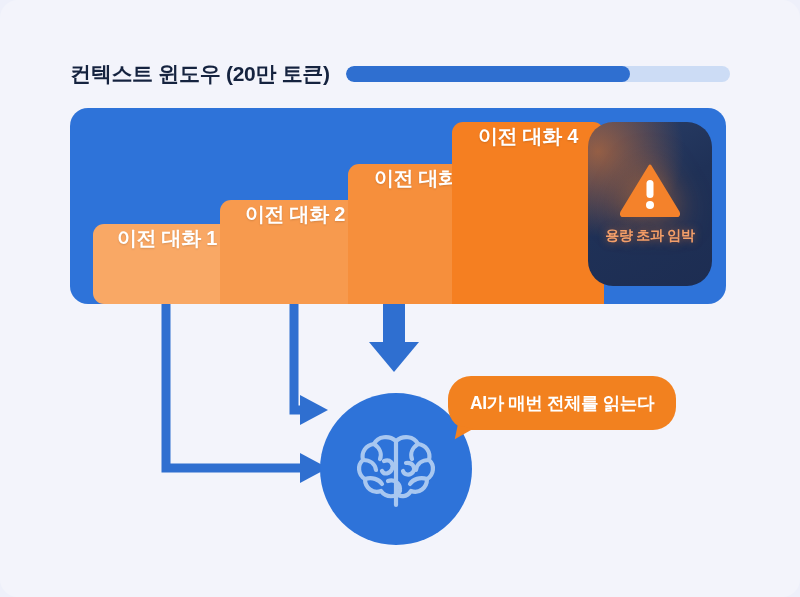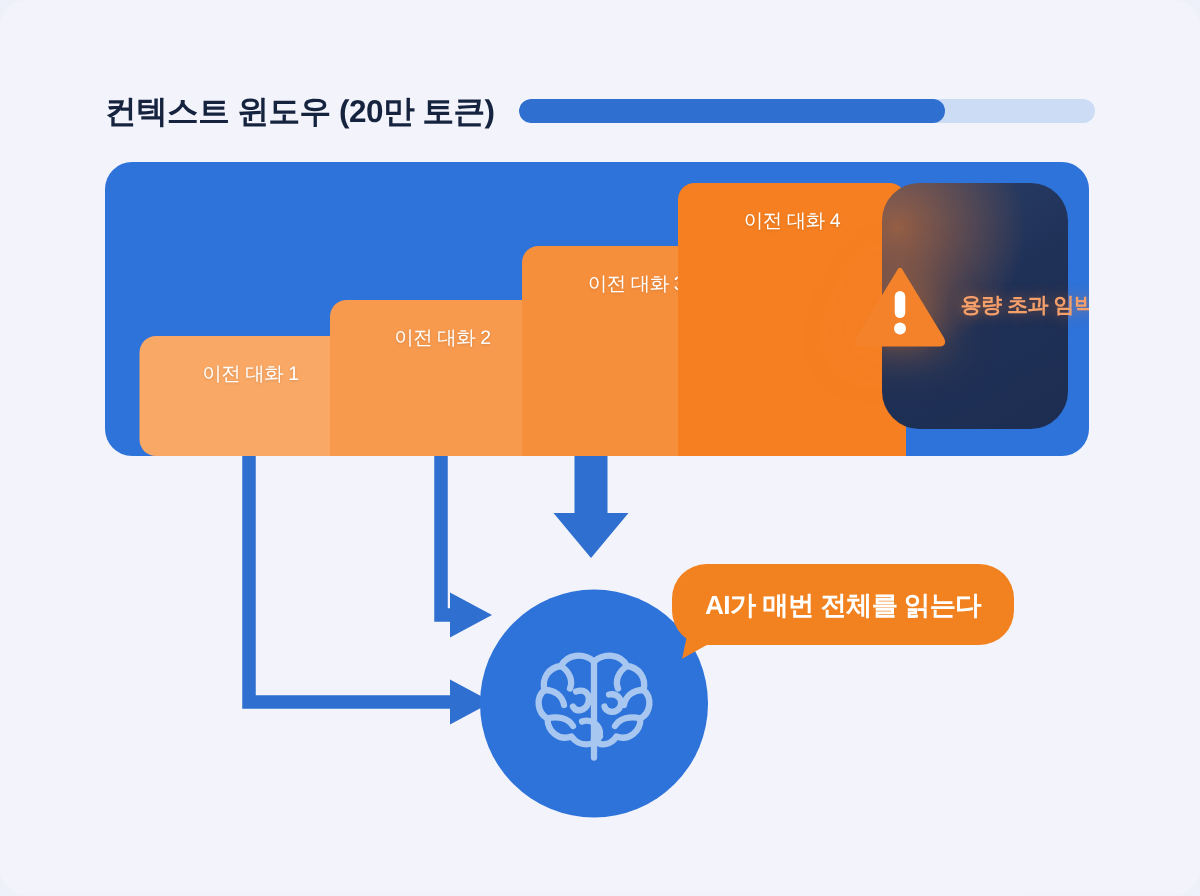--- a/index.html
+++ b/index.html
@@ -62,24 +62,24 @@
     height: 196px;
     background: #2e73d9;
     border-radius: 18px;
     overflow: hidden;
   }
 
   .step-bar {
     position: absolute;
     border-radius: 11px;
     color: #ffffff;
-    font-size: 13px;
-    font-weight: normal;
+    font-size: 20px;
+    font-weight: bold;
     box-sizing: border-box;
-    padding-top: 16px;
+    padding-top: 1px;
     text-align: center;
     letter-spacing: -0.3px;
     text-shadow: 0 1px 2px rgba(0,0,0,0.14);
   }
   #step-1 { left: 23px;  top: 116px; width: 148px; height: 80px; background: #f9a865; }
   #step-2 { left: 150px; top:  92px; width: 150px; height: 116px; background: #f79a4e; }
   #step-3 { left: 278px; top:  56px; width: 152px; height: 152px; background: #f68f3c; }
   #step-4 { left: 382px; top:  14px; width: 152px; height: 194px; background: #f57f21; }
 
   
@@ -87,20 +87,21 @@
     position: absolute;
     left: 518px;
     top: 14px;
     width: 124px;
     height: 164px;
     border-radius: 25px;
     background:
       radial-gradient(120% 90% at 8% 18%, rgba(239,124,45,0.55) 0%, rgba(239,124,45,0.0) 58%),
       linear-gradient(150deg, #2b3f68 0%, #1f3157 48%, #1d2d52 100%);
     display: flex;
+    flex-direction: column;
     align-items: center;
     justify-content: center;
     gap: 10px;
   }
   #warning-triangle {
     position: relative;
     width: 60px;
     height: 53px;
     filter: drop-shadow(0 0 16px rgba(244,130,40,0.55));
   }

